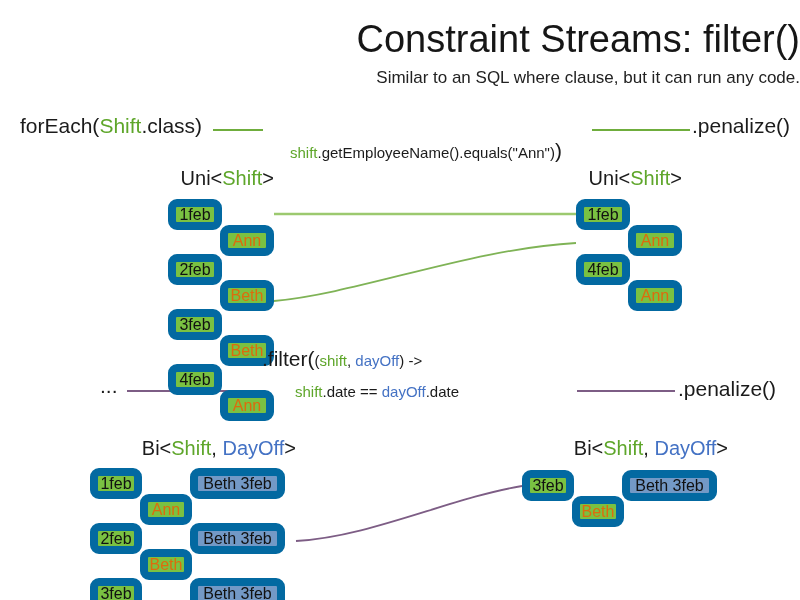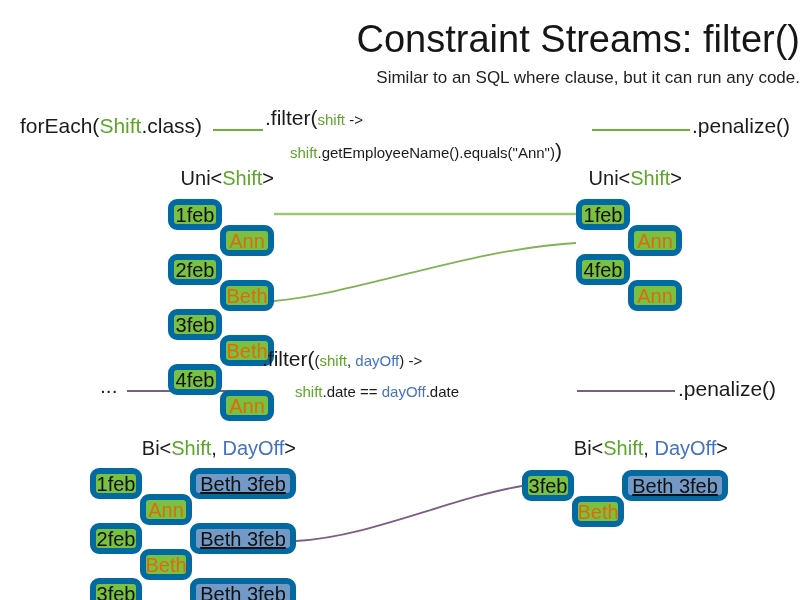--- a/index.html
+++ b/index.html
@@ -18,29 +18,29 @@
   .lg { font-size:21px; }
   .g  { color:#5ea62a; }
   .bl { color:#4472c4; }
 
   .lbl { font-size:20px; color:#1b1b1b; white-space:nowrap; z-index:3; }
 
   .dtable { position:absolute; z-index:2; }
   .row { display:flex; }
   .row + .row { margin-top:-2px; }
   .cell {
-    height:31px; border:6px solid #0369a1; border-radius:9px;
+    height:31px; border:8px solid #0369a1; border-radius:9px;
     display:flex; align-items:center; justify-content:center;
-    font-size:20px; color:#111; background:#7ac142; line-height:1;
+    font-size:16px; color:#111; background:#7ac142; line-height:1;
   }
   .cell + .cell { margin-left:-2px; }
   .w54 { width:54px; }
   .w52 { width:52px; }
   .emp { color:#dd6b0d;margin-top:26px; }
-  .blue { width:106px; background:#7399c6; color:#111;text-decoration:underline; }
+  .blue { width:95px; background:#7399c6; color:#111; }
 
   svg.lines { position:absolute; left:0; top:0; z-index:1; }
 </style>
 </head>
 <body>
 
 <div id="canvas">
 
   <svg class="lines" width="800" height="600">
     <line x1="213" y1="130" x2="263" y2="130" stroke="#6fad3d" stroke-width="2"></line>
@@ -50,21 +50,20 @@
     <line x1="127" y1="391" x2="258" y2="391" stroke="#7d5d85" stroke-width="2"></line>
     <line x1="577" y1="391" x2="675" y2="391" stroke="#7d5d85" stroke-width="2"></line>
     <path d="M296,541 C370,537 450,498 522,486" stroke="#7d5d85" stroke-width="1.8" fill="none"></path>
   </svg>
 
   <div class="abs title center">Constraint Streams: filter()</div>
   <div class="abs subtitle center">Similar to an SQL where clause, but it can run any code.</div>
 
   <div class="abs code" style="left:20px; top:114px;"><span>forEach(</span><span class="g">Shift</span><span>.class)</span></div>
 
-  <div class="abs code" style="left:265px; top:106px;"><span>.filter(</span><span class="code-sm g">shift</span><span class="code-sm"> -&gt;</span></div>
 
   <div class="abs code code-sm" style="left:290px; top:139px;"><span class="g">shift</span><span>.getEmployeeName().equals("Ann")</span><span class="lg">)</span></div>
 
   <div class="abs code" style="left:692px; top:114px;">.penalize()</div>
 
   <div class="abs lbl center" style="left:168px; top:167px; width:106px;"><span>Uni&lt;</span><span class="g">Shift</span><span>&gt;</span></div>
   <div class="abs lbl center" style="left:576px; top:167px; width:106px;"><span>Uni&lt;</span><span class="g">Shift</span><span>&gt;</span></div>
 
   <div class="dtable" style="left:168px; top:199px;">
     <div class="row">

